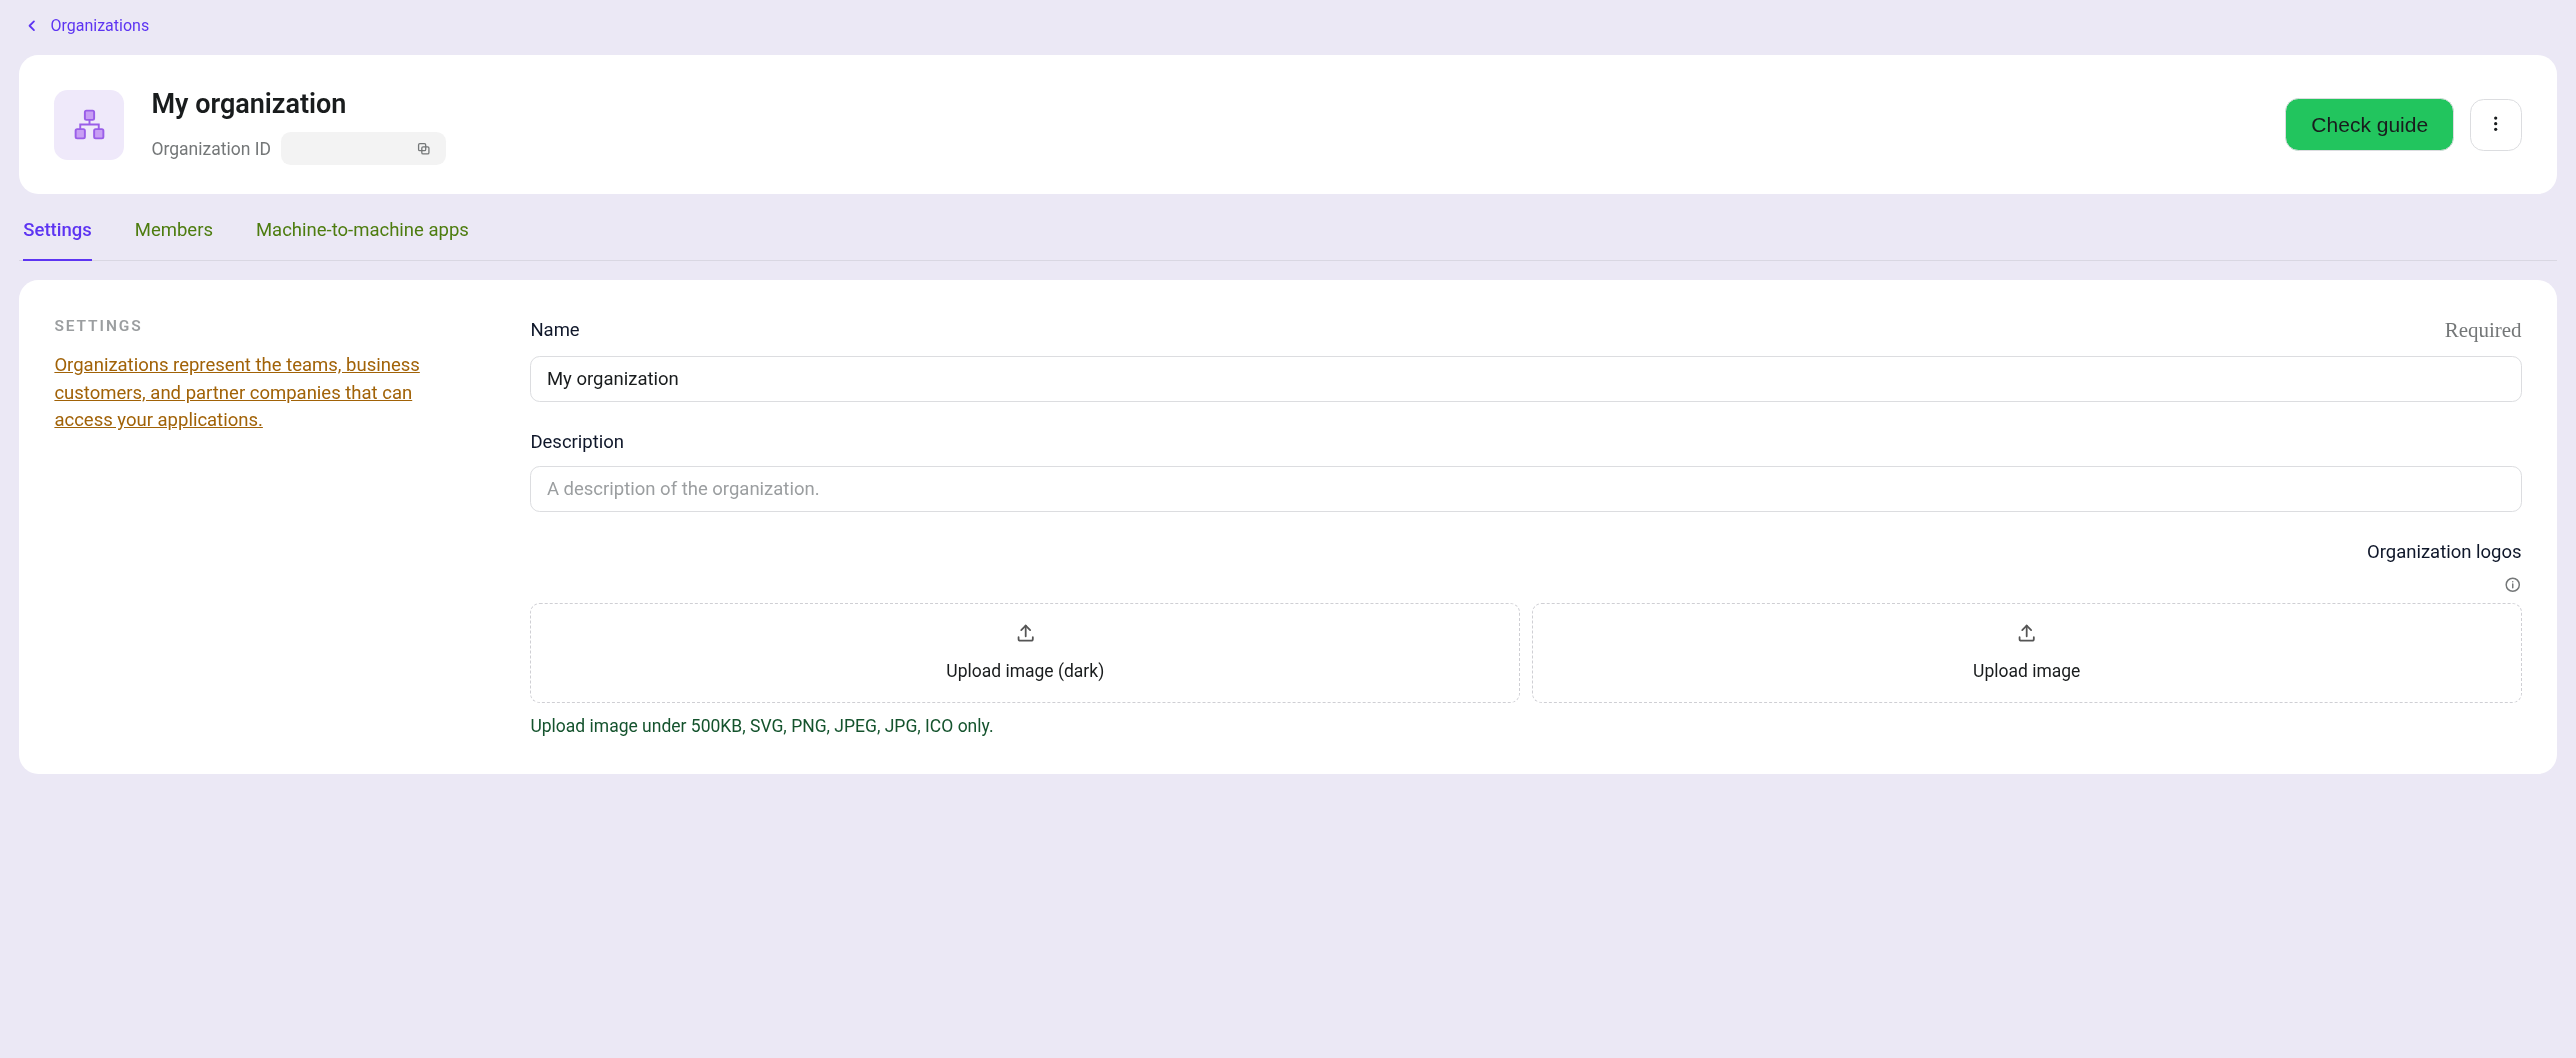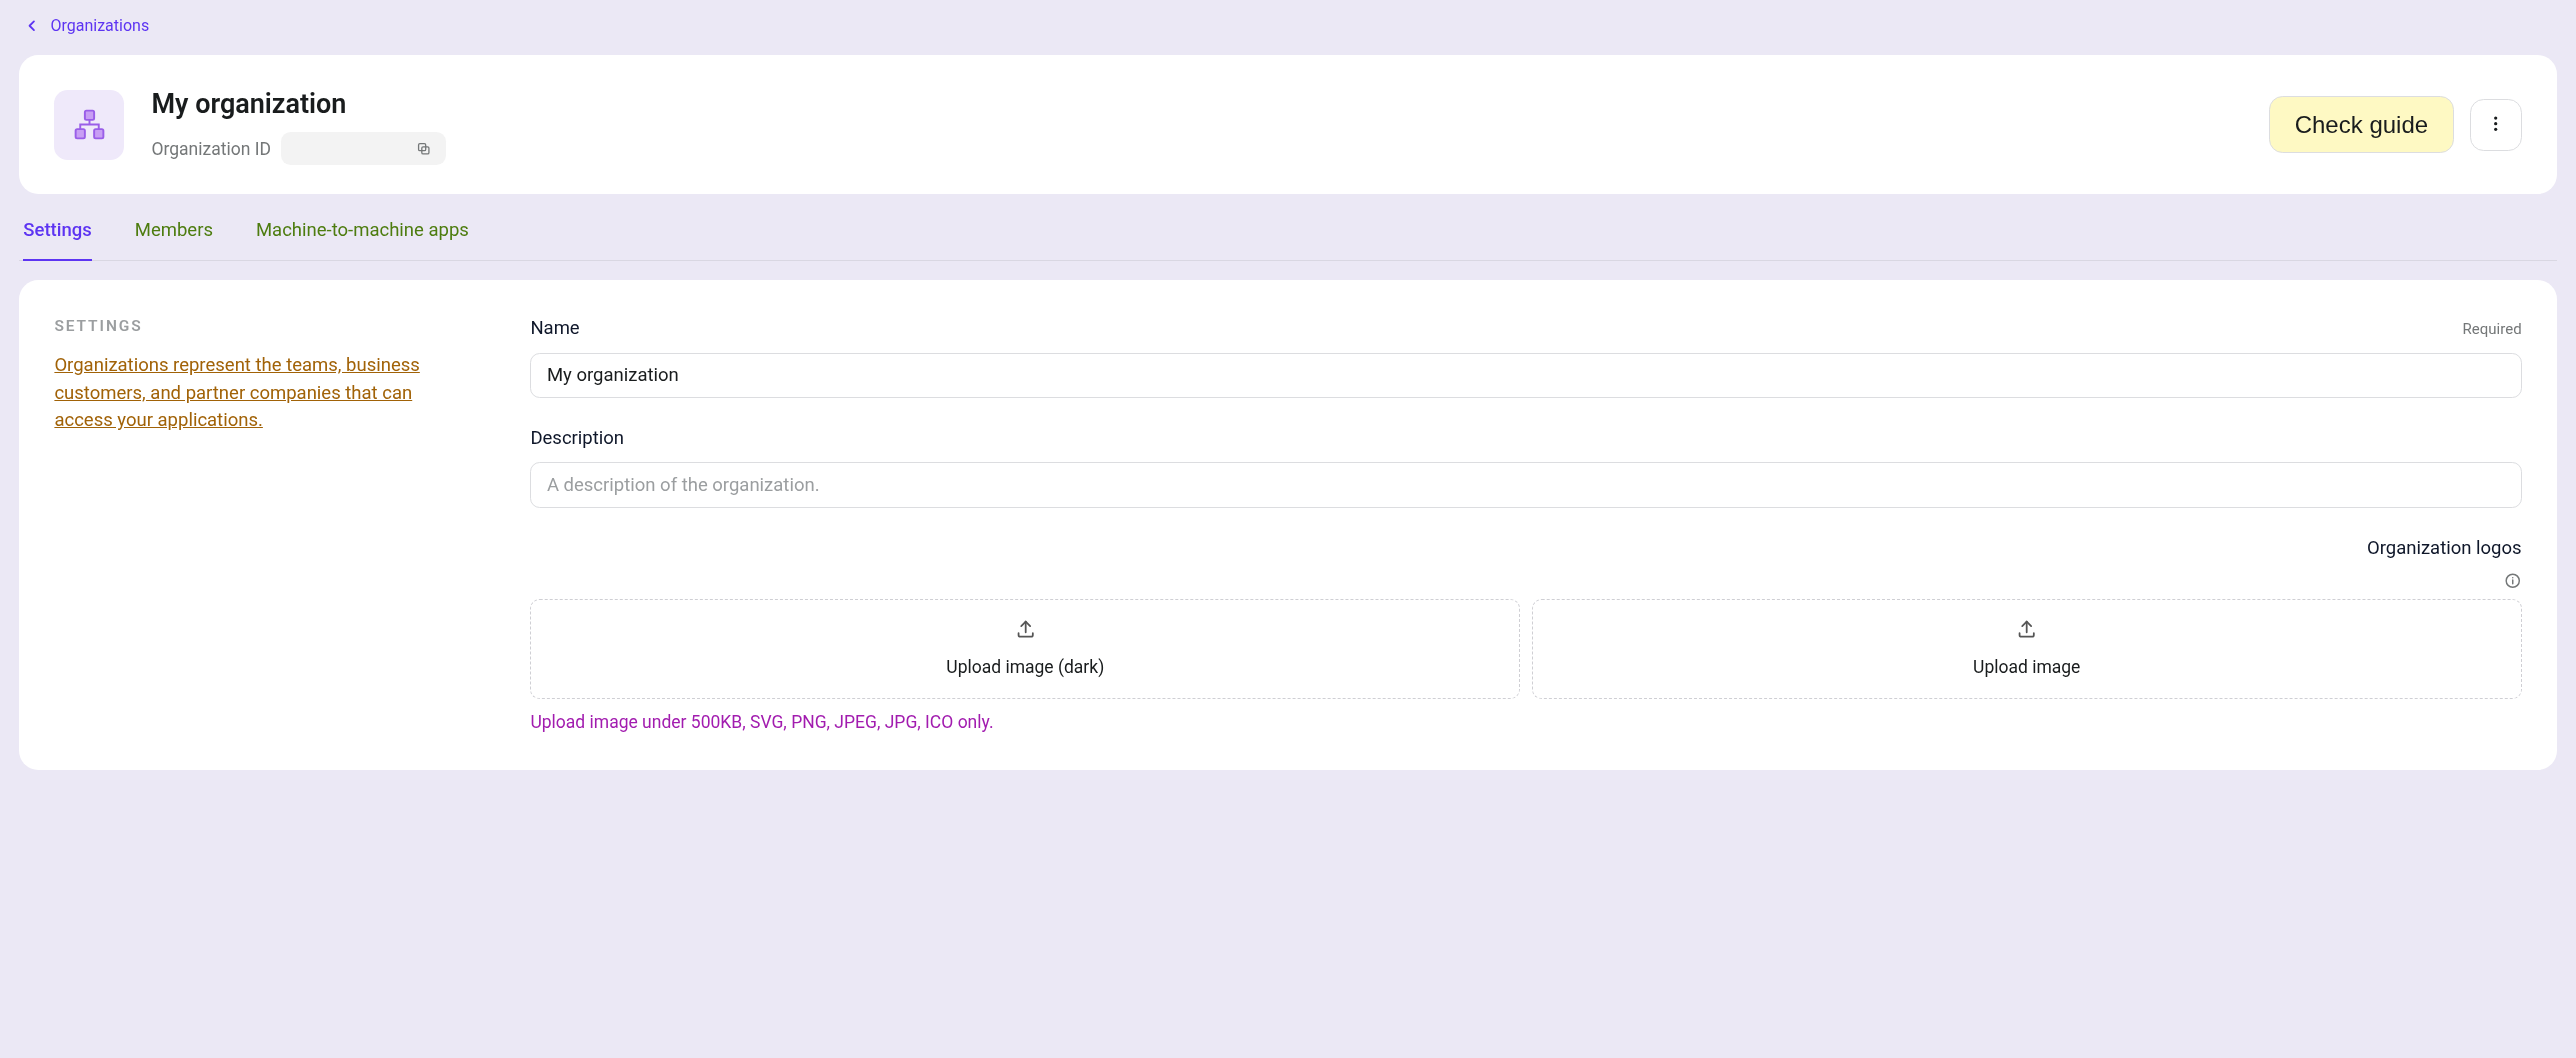--- a/index.html
+++ b/index.html
@@ -57,25 +57,25 @@
       border-radius:9.7px;
       padding: 5.8px 13.6px;
       min-width:165px;
       height:33px;
       justify-content:flex-end;
     }
     .org-id-chip .copy { color:#747778; display:flex; align-items:center; cursor:pointer; }
 
     .header-actions { display:flex; align-items:center; gap:15.5px; }
     .btn {
-      background:#fef9c3;
+      background:#22c55e;
       border:1.5px solid #dcdde0;
       border-radius:13.6px;
       padding: 13.6px 25px;
-      font-size:24px;
+      font-size:21px;
       font-weight:500;
       color:#191c1d;
       cursor:pointer;
       text-align:right;
     }
     .icon-btn {
       background:#fff;
       border:1.5px solid #dcdde0;
       border-radius:13.6px;
       width:52px; height:52px;
@@ -125,21 +125,21 @@
     .settings-side p {
       color:#a16207;
       font-size:18.5px;
       line-height:1.5;
       text-decoration:underline;
     }
     .settings-form { flex:1; display:flex; flex-direction:column; gap:27px; }
     .form-row { display:flex; flex-direction:column; gap:9.7px; }
     .label-row { display:flex; justify-content:space-between; align-items:center; }
     .label { font-size:18.5px; color:#0f172a; font-weight:400; }
-    .required { color:#747778; font-size:15px; }
+    .required { color:#747778; font-size:21px;font-family:Liberation Serif, serif; }
     .input {
       width:100%;
       border:1.5px solid #dcdde0;
       border-radius:9.7px;
       padding: 10.7px 15.5px;
       font-size:18.5px;
       color:#191c1d;
       outline:none;
       font-family:inherit;
     }
@@ -157,21 +157,21 @@
       display:flex;
       flex-direction:column;
       align-items:center;
       justify-content:center;
       gap:7.8px;
       cursor:pointer;
       color:#191c1d;
     }
     .upload-box .up-icon { color:#555; }
     .upload-box .up-text { font-size:17.5px; }
-    .hint { color:#a21caf; font-size:17.5px; }
+    .hint { color:#14532d; font-size:17.5px; }
   </style>
 </head>
 <body>
 
 <div class="page">
 
   <div class="breadcrumb">
     <span class="chev">
       <svg width="17.5" height="17.5" viewBox="0 0 24 24" fill="none" stroke="currentColor" stroke-width="2.5" stroke-linecap="round" stroke-linejoin="round">
           <polyline points="15 18 9 12 15 6"></polyline>

